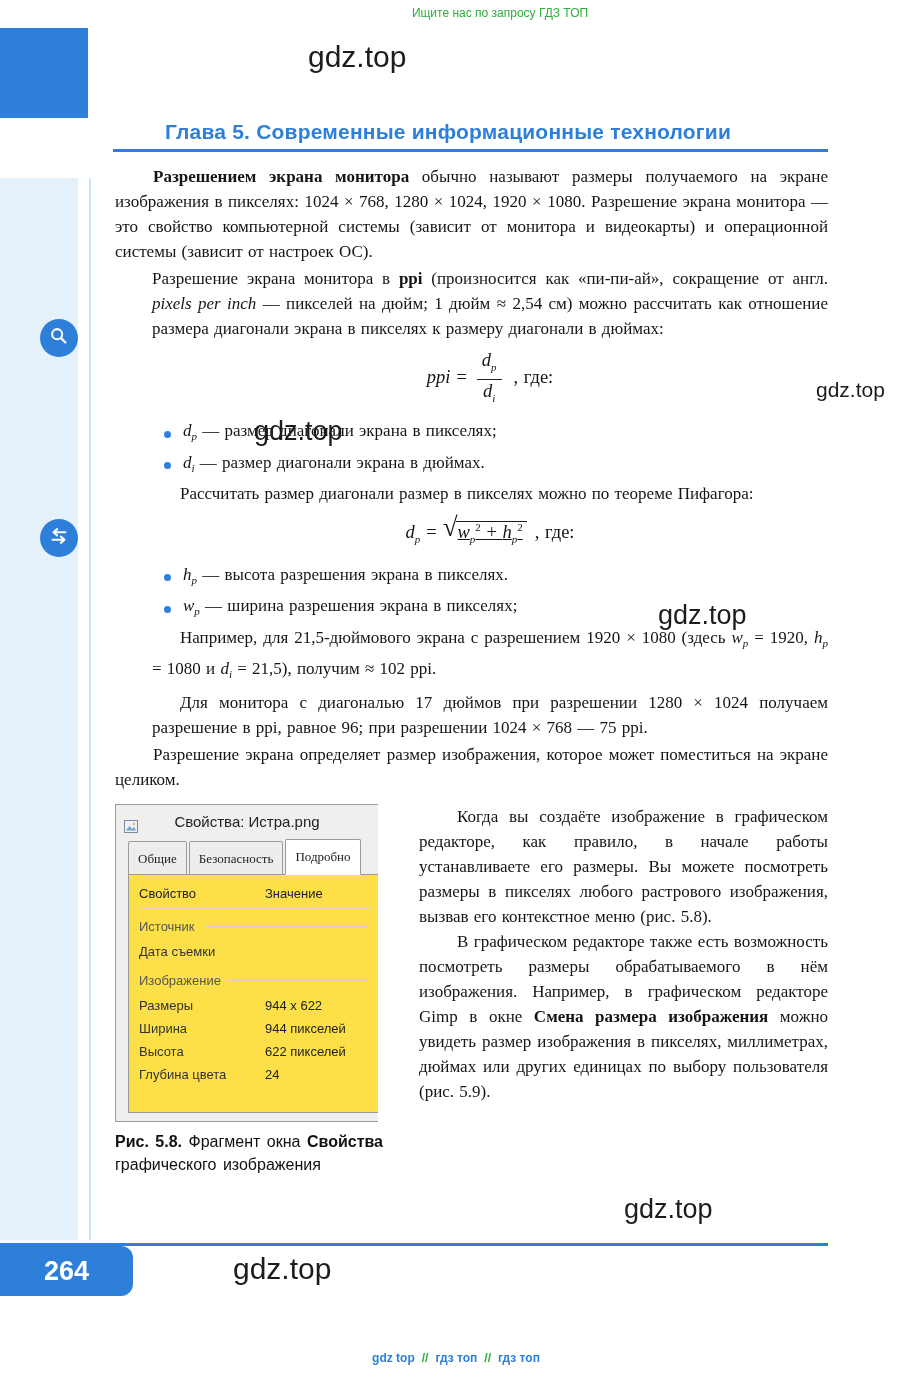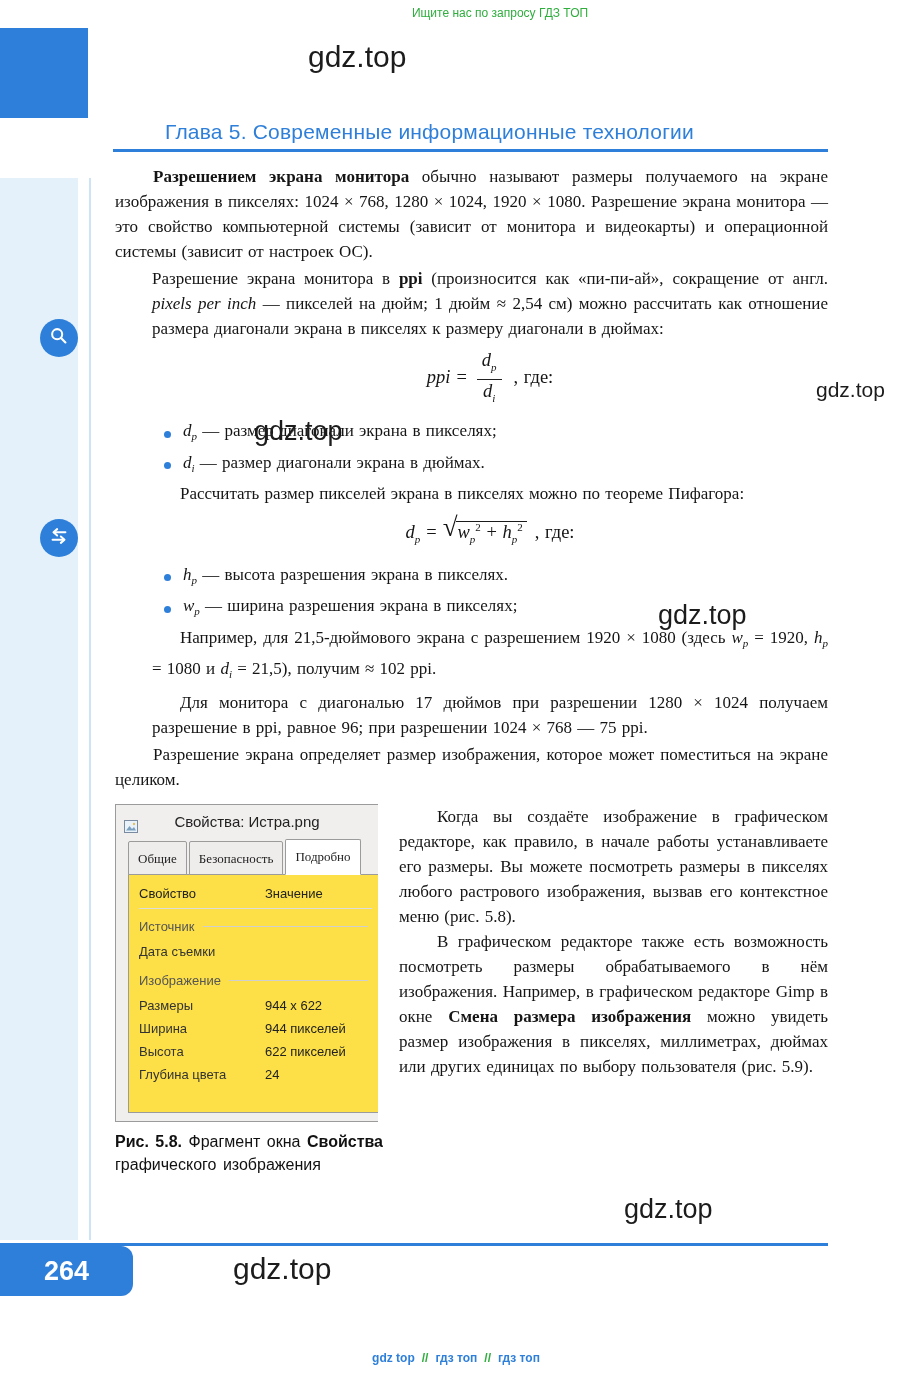--- a/index.html
+++ b/index.html
@@ -13,21 +13,21 @@
   .wm-1{left:308px;top:40px;font-size:30px;}
   .wm-2{left:816px;top:378px;font-size:21px;}
   .wm-3{left:254px;top:416px;font-size:27px;}
   .wm-4{left:658px;top:600px;font-size:27px;}
   .wm-5{left:624px;top:1194px;font-size:27px;}
   .wm-6{left:233px;top:1252px;font-size:30px;}
 
   
   .corner-block{position:absolute;left:0;top:28px;width:88px;height:90px;background:#2e7fd9;}
   .chapter-title{position:absolute;left:165px;top:120px;font-family:"Liberation Sans",sans-serif;
-                 font-weight:normal;font-size:21px;color:#2e7fd9;letter-spacing:0.2px;}
+                 font-weight:bold;font-size:21px;color:#2e7fd9;letter-spacing:0.2px;}
   .chapter-rule{position:absolute;left:113px;top:149px;width:715px;height:3px;background:#2e7fd9;}
   .side-strip{position:absolute;left:0;top:178px;width:78px;height:1062px;background:#e4f1fb;}
   .side-rule{position:absolute;left:89px;top:178px;width:2px;height:1062px;background:#cde4f7;}
   .side-icon{position:absolute;left:40px;width:38px;height:38px;border-radius:50%;background:#2e7fd9;
              display:flex;align-items:center;justify-content:center;}
   .side-icon.search{top:319px;}
   .side-icon.swap{top:519px;}
 
   
   .content{position:absolute;left:115px;top:164px;width:713px;font-size:17px;line-height:25px;
@@ -48,25 +48,25 @@
               margin-right:12px;align-self:center;}
 
   
   .formula{text-align:center;margin:9px 0 10px 0;font-size:18.5px;}
   .frac{display:inline-block;vertical-align:middle;text-align:center;margin:0 4px;line-height:21px;}
   .frac .num{display:block;border-bottom:1.5px solid #222;padding:0 5px 1px 5px;}
   .frac .den{display:block;padding-top:1px;}
   .feq{margin:0 6px;}
   .fsuffix{margin-left:8px;text-align:center;}
   .sqrt-sign{font-size:27px;line-height:1;position:relative;top:-2px;margin-right:-2px;}
-  .radicand{border-top:1.6px solid #1a1a1a;padding:0 4px 0 2px;}
+  .radicand{border-top:1.6px solid #1a1a1a;padding:0 4px 0 2px;text-decoration:underline;}
 
   
   .figure-row{display:flex;align-items:flex-start;margin-top:12px;}
-  .figure-col{width:268px;flex:0 0 268px;margin-right:16px;}
+  .figure-col{width:268px;flex:0 0 268px;margin-right:36px;}
   .right-col{flex:1;}
   .right-col .para{margin-bottom:0;}
 
   
   .dialog{width:263px;height:318px;background:#f1efee;border:1px solid #9b9b9b;border-right:none;
           font-family:"Liberation Sans",sans-serif;color:#1f1f1f;overflow:hidden;
           display:flex;flex-direction:column;text-align:left;word-spacing:0;box-sizing:border-box;}
   .dialog-titlebar{height:34px;position:relative;display:flex;align-items:center;justify-content:center;
                    font-size:15px;color:#222;}
   .dialog-titlebar .dlg-icon{position:absolute;left:8px;top:10px;}
@@ -154,21 +154,21 @@
         <div class="bullet-row">
           <span class="bullet-dot"></span>
           <span><span class="v">d</span><sub>p</sub><span> — размер диагонали экрана в пикселях;</span></span>
         </div>
         <div class="bullet-row">
           <span class="bullet-dot"></span>
           <span><span class="v">d</span><sub>i</sub><span> — размер диагонали экрана в дюймах.</span></span>
         </div>
       </div>
 
-      <p class="para indent-sm">Рассчитать размер пикселей экрана в пикселях можно по теореме Пифагора:</p>
+      <p class="para indent-sm">Рассчитать размер диагонали размер в пикселях можно по теореме Пифагора:</p>
 
       <div class="formula">
         <span class="v">d</span><sub>p</sub><span class="feq">=</span><span class="sqrt-sign">√</span><span class="radicand"><span class="v">w</span><sub>p</sub><sup>2</sup><span> + </span><span class="v">h</span><sub>p</sub><sup>2</sup></span><span class="fsuffix">, где:</span>
       </div>
 
       <div>
         <div class="bullet-row">
           <span class="bullet-dot"></span>
           <span><span class="v">h</span><sub>p</sub><span> — высота разрешения экрана в пикселях.</span></span>
         </div>

